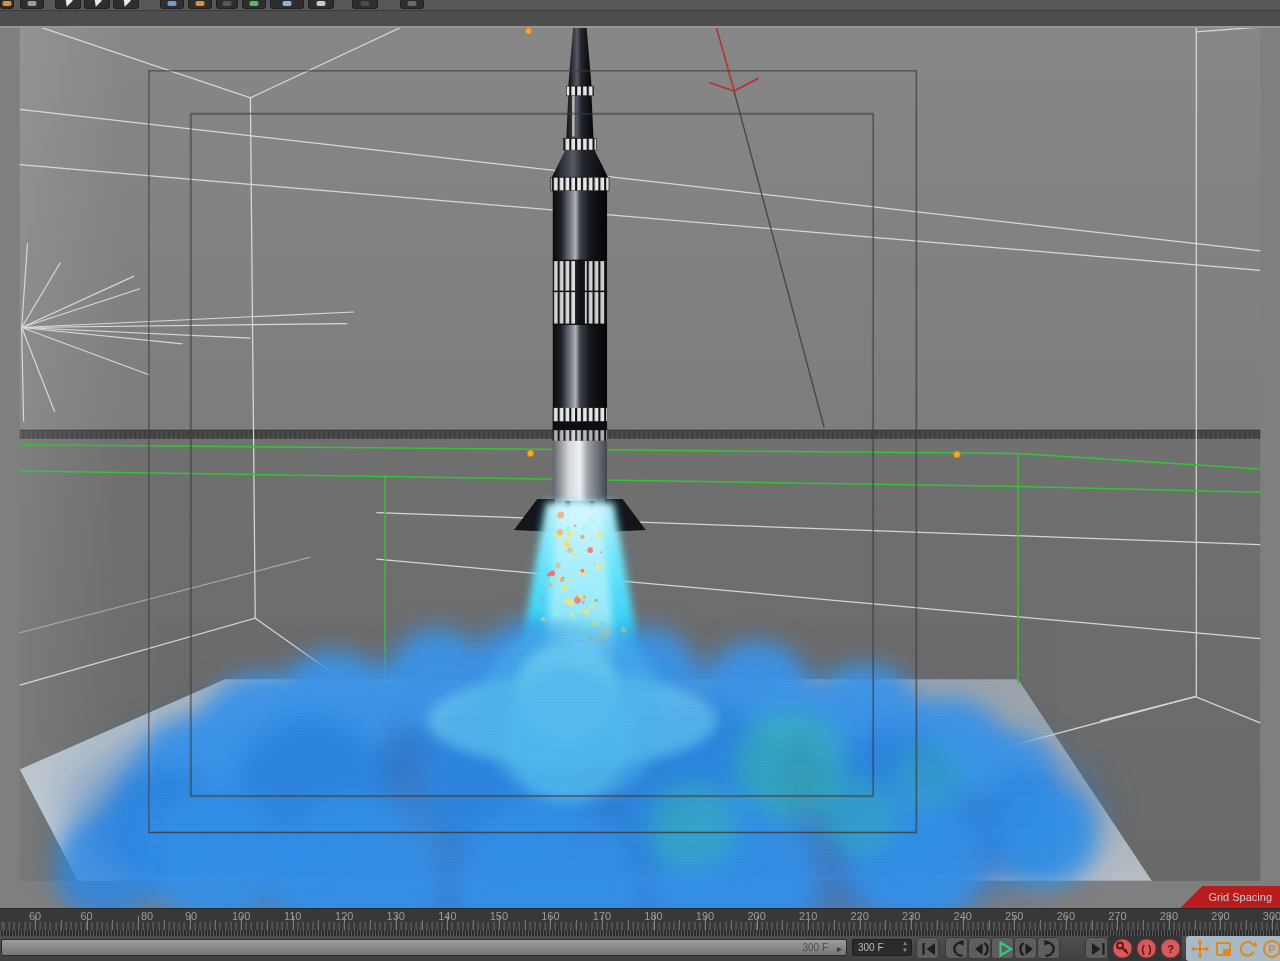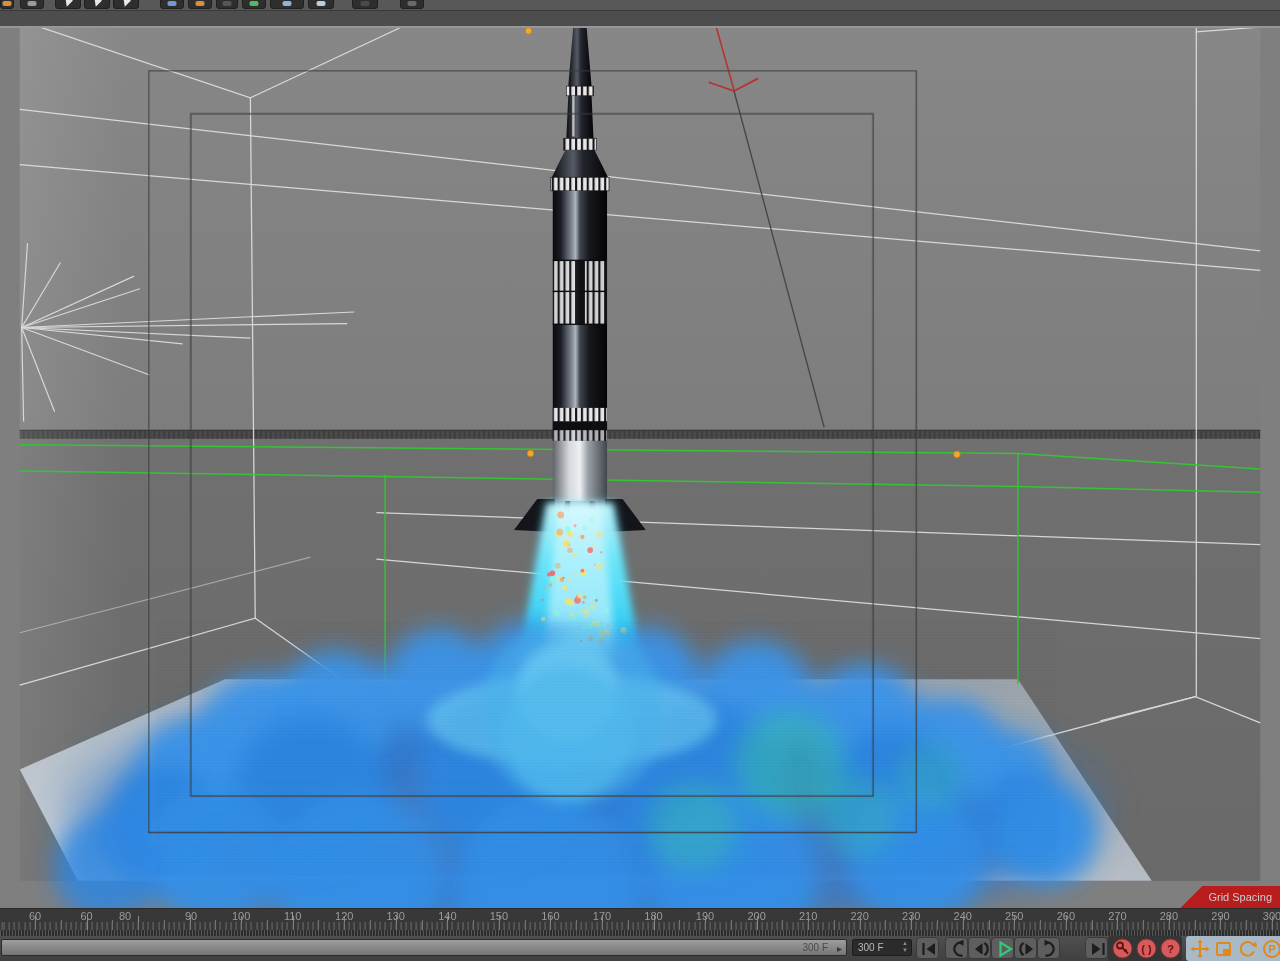--- a/index.html
+++ b/index.html
@@ -448,21 +448,21 @@
     <div class="grid-spacing">Grid Spacing</div>
   </div>
 
   <div class="ruler" id="ruler">
       <span class="rlabel" style="left: 35px;">60</span>
       <span class="rtick" style="left: 35px;"></span>
       <span class="rtick mid" style="left: 60.7708px;"></span>
       <span class="rlabel" style="left: 86.5417px;">60</span>
       <span class="rtick" style="left: 86.5417px;"></span>
       <span class="rtick mid" style="left: 112.312px;"></span>
-      <span class="rlabel" style="left: 121px; padding-left: 8px;">80</span>
+      <span class="rlabel" style="left: 143px; padding-left: 8px;">80</span>
       <span class="rtick" style="left: 138.083px;"></span>
       <span class="rtick mid" style="left: 163.854px;"></span>
       <span class="rlabel" style="left: 191px;">90</span>
       <span class="rtick" style="left: 189.625px;"></span>
       <span class="rtick mid" style="left: 215.396px;"></span>
       <span class="rlabel" style="left: 241.167px;">100</span>
       <span class="rtick" style="left: 241.167px;"></span>
       <span class="rtick mid" style="left: 266.938px;"></span>
       <span class="rlabel" style="left: 292.708px;">110</span>
       <span class="rtick" style="left: 292.708px;"></span>

